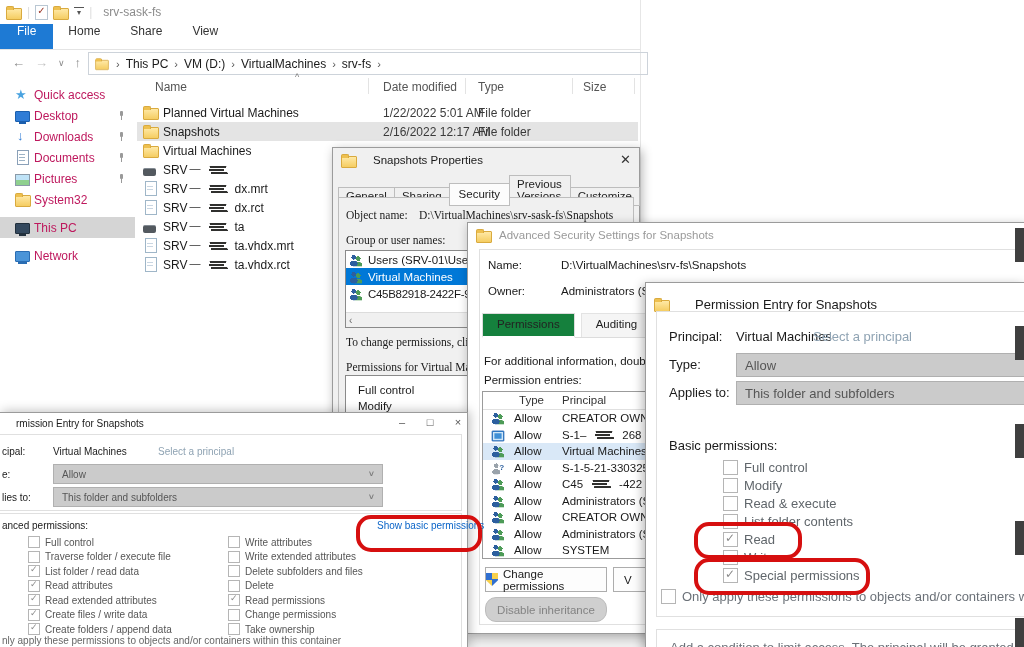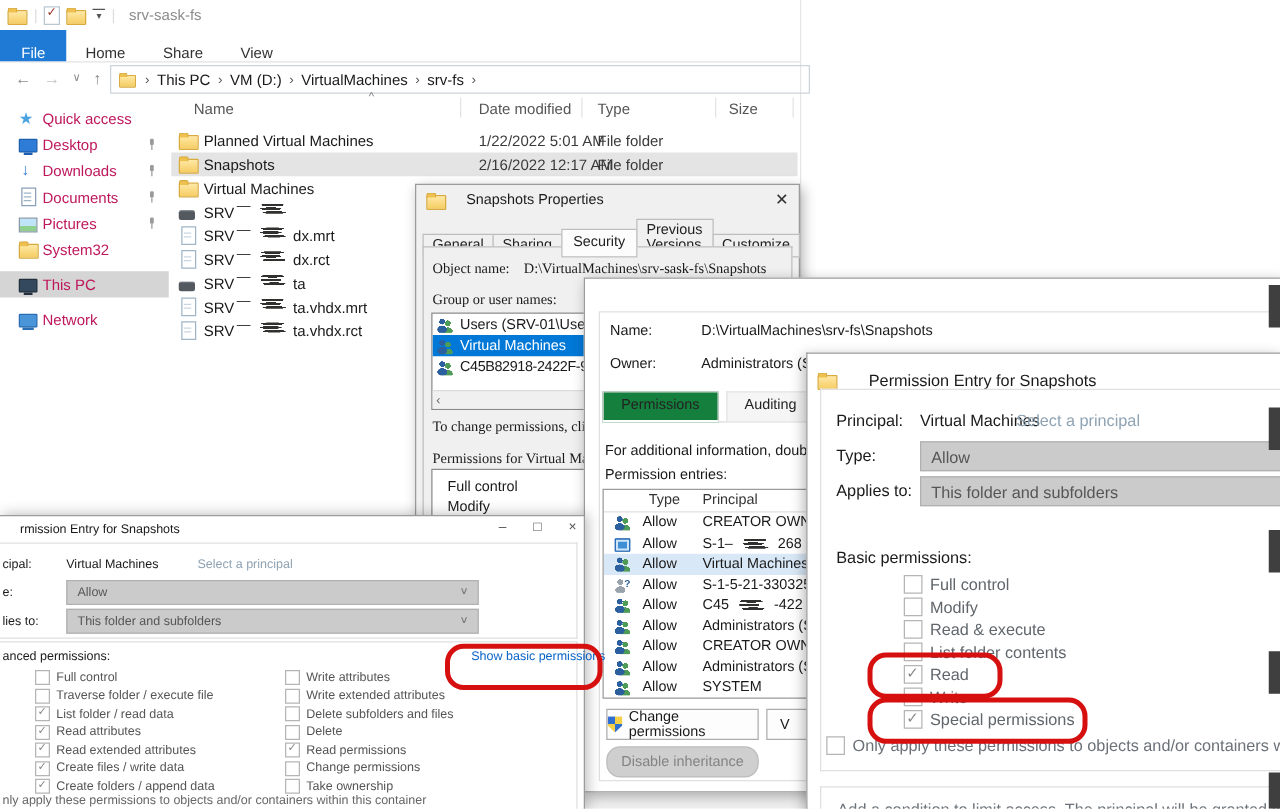--- a/index.html
+++ b/index.html
@@ -69,39 +69,39 @@
   .wc{display:inline-block;width:14px;text-align:center;color:#555;font-size:11px;}
   
   #explorer{left:0;top:0;width:640px;height:412px;background:#fff;border-right:1px solid #e6e6e6;z-index:1;}
   .x-titlebar{left:0;top:0;width:640px;height:24px;display:flex;align-items:center;padding-left:6px;gap:5px;}
   .x-sep{color:#ddd;}
   .x-title{color:#8c8c8c;margin-left:6px;}
   .qat-drop{width:10px;border-top:1.5px solid #555;color:#555;font-size:8px;text-align:center;line-height:9px;}
   .checkdoc{width:11px;height:13px;background:#fff;border:1px solid #b9c7d3;position:relative;}
   .checkdoc::after{content:"✓";position:absolute;left:1px;top:-1px;font-size:10px;color:#993324;font-weight:bold;}
   .x-ribbon{left:0;top:24px;width:640px;height:25px;display:flex;border-bottom:1px solid #e4e4e4;}
-  .x-tab{padding:0 15px;display:flex;align-items:flex-end;color:#333;}
+  .x-tab{padding:0 15px;display:flex;align-items:flex-start;color:#333;}
   .x-tab.active{background:#1e7ad4;color:#fff;padding:0 17px;}
   .x-nav{left:0;top:50px;width:640px;height:25px;display:flex;align-items:center;gap:10px;padding-left:12px;}
   .nav-g{color:#8a8a8a;font-size:13px;}
   .nav-g.dim{color:#c3c3c3;}
   .nav-g.small{font-size:9px;}
   .x-addr{position:absolute;left:88px;top:52px;width:548px;height:21px;border:1px solid #cdd3da;
     display:flex;align-items:center;gap:4px;padding:0 5px;white-space:nowrap;overflow:hidden;}
   .crumb-group{display:flex;align-items:center;gap:4px;}
   .crumb-group::after{content:"›";color:#555;font-size:11px;padding:0 2px;}
   .x-cols{left:137px;top:74px;width:501px;height:23px;color:#555;}
   .x-col{position:absolute;top:6px;}
   .col-sep{position:absolute;top:4px;width:1px;height:16px;background:#e3e3e3;}
   .sort-glyph{position:absolute;top:-2px;left:158px;color:#777;font-size:9px;}
   .x-files{left:137px;top:103px;width:501px;}
   .f-row{position:relative;height:19px;display:flex;align-items:center;}
   .f-row.selected{background:#e4e4e4;}
   .f-icon{position:absolute;left:6px;}
-  .f-name{position:absolute;left:26px;display:flex;white-space:nowrap;}
+  .f-name{position:absolute;left:26px;display:flex;align-items:center;white-space:nowrap;}
   .f-row:not(.redacted) .scribble{display:none;}
   .f-date{position:absolute;left:246px;color:#3a3a3a;}
   .f-type{position:absolute;left:341px;color:#3a3a3a;}
   .x-side{left:0;top:84px;width:135px;}
   .s-row{position:relative;height:21px;display:flex;align-items:center;padding-left:34px;color:#be185d;}
   .s-row.selected{background:#d5d5d5;}
   .s-row.gap{margin-top:7px;}
   .s-icon{position:absolute;left:15px;}
   .s-pin{position:absolute;right:10px;width:8px;height:11px;display:none;}
   .s-row.pinned .s-pin{display:block;}
@@ -420,20 +420,24 @@
           <span>Modify</span>
         </div>
         <div class="p-perm">
           <span>Read &amp; execute</span>
         </div>
     </div>
   </div>
 </div>
 
 <div id="adv" class="abs dlg">
+  <div class="dlg-titlebar">
+    <span class="ic" data-icon="folder"></span>
+    <span>Advanced Security Settings for Snapshots</span>
+  </div>
   <div class="a-inner"></div>
   <span class="a-row" style="left:20px;top:36px;">Name:</span>
   <span class="a-row" style="left:93px;top:36px;">D:\VirtualMachines\srv-fs\Snapshots</span>
   <span class="a-row" style="left:20px;top:62px;">Owner:</span>
   <span class="a-row" style="left:93px;top:62px;">Administrators (S</span>
   <div class="a-tabs">
     <div class="a-tab active"><span>Permissions</span></div>
       <div class="a-tab"><span>Auditing</span></div>
   </div>
   <span class="a-row" style="left:16px;top:132px;">For additional information, doubl</span>

